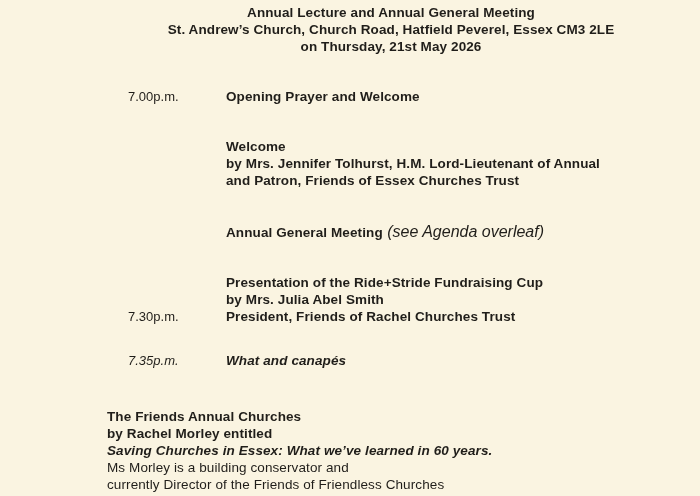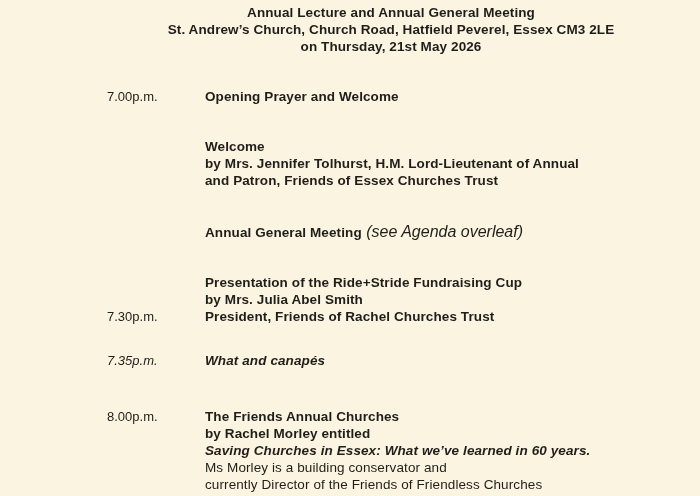--- a/index.html
+++ b/index.html
@@ -44,20 +44,21 @@
   .row:nth-child(3) { margin-top: 34px; }
   .row:nth-child(4) { margin-top: 33px; align-items: flex-end; }
   .row:nth-child(5) { margin-top: 27px; font-style: italic; }
   .row:nth-child(6) { margin-top: 39px; }
   .time {
     flex: 0 0 98px;
     font-size: 13px;
     font-weight: normal;
     line-height: 17px;
     white-space: nowrap;
+    margin-left: 21px;
   }
   .content {
     flex: 1 1 auto;
   }
   .line {
     font-size: 13.5px;
     line-height: 17px;
     letter-spacing: 0.1px;
     white-space: nowrap;
   }
@@ -109,21 +110,20 @@
           <div class="line bold">President, Friends of Rachel Churches Trust</div>
         </div>
       </div>
       <div class="row">
         <span class="time">7.35p.m.</span>
         <div class="content">
           <div class="line bold">What and canapés</div>
         </div>
       </div>
       <div class="row">
-        <span class="time">8.00p.m.</span>
         <div class="content">
           <div class="line bold">The Friends Annual Churches</div>
           <div class="line bold">by Rachel Morley entitled</div>
           <div class="line bold-italic">Saving Churches in Essex: What we’ve learned in 60 years.</div>
           <div class="line regular">Ms Morley is a building conservator and</div>
           <div class="line regular">currently Director of the Friends of Friendless Churches</div>
         </div>
       </div>
     </main>
 </div>

